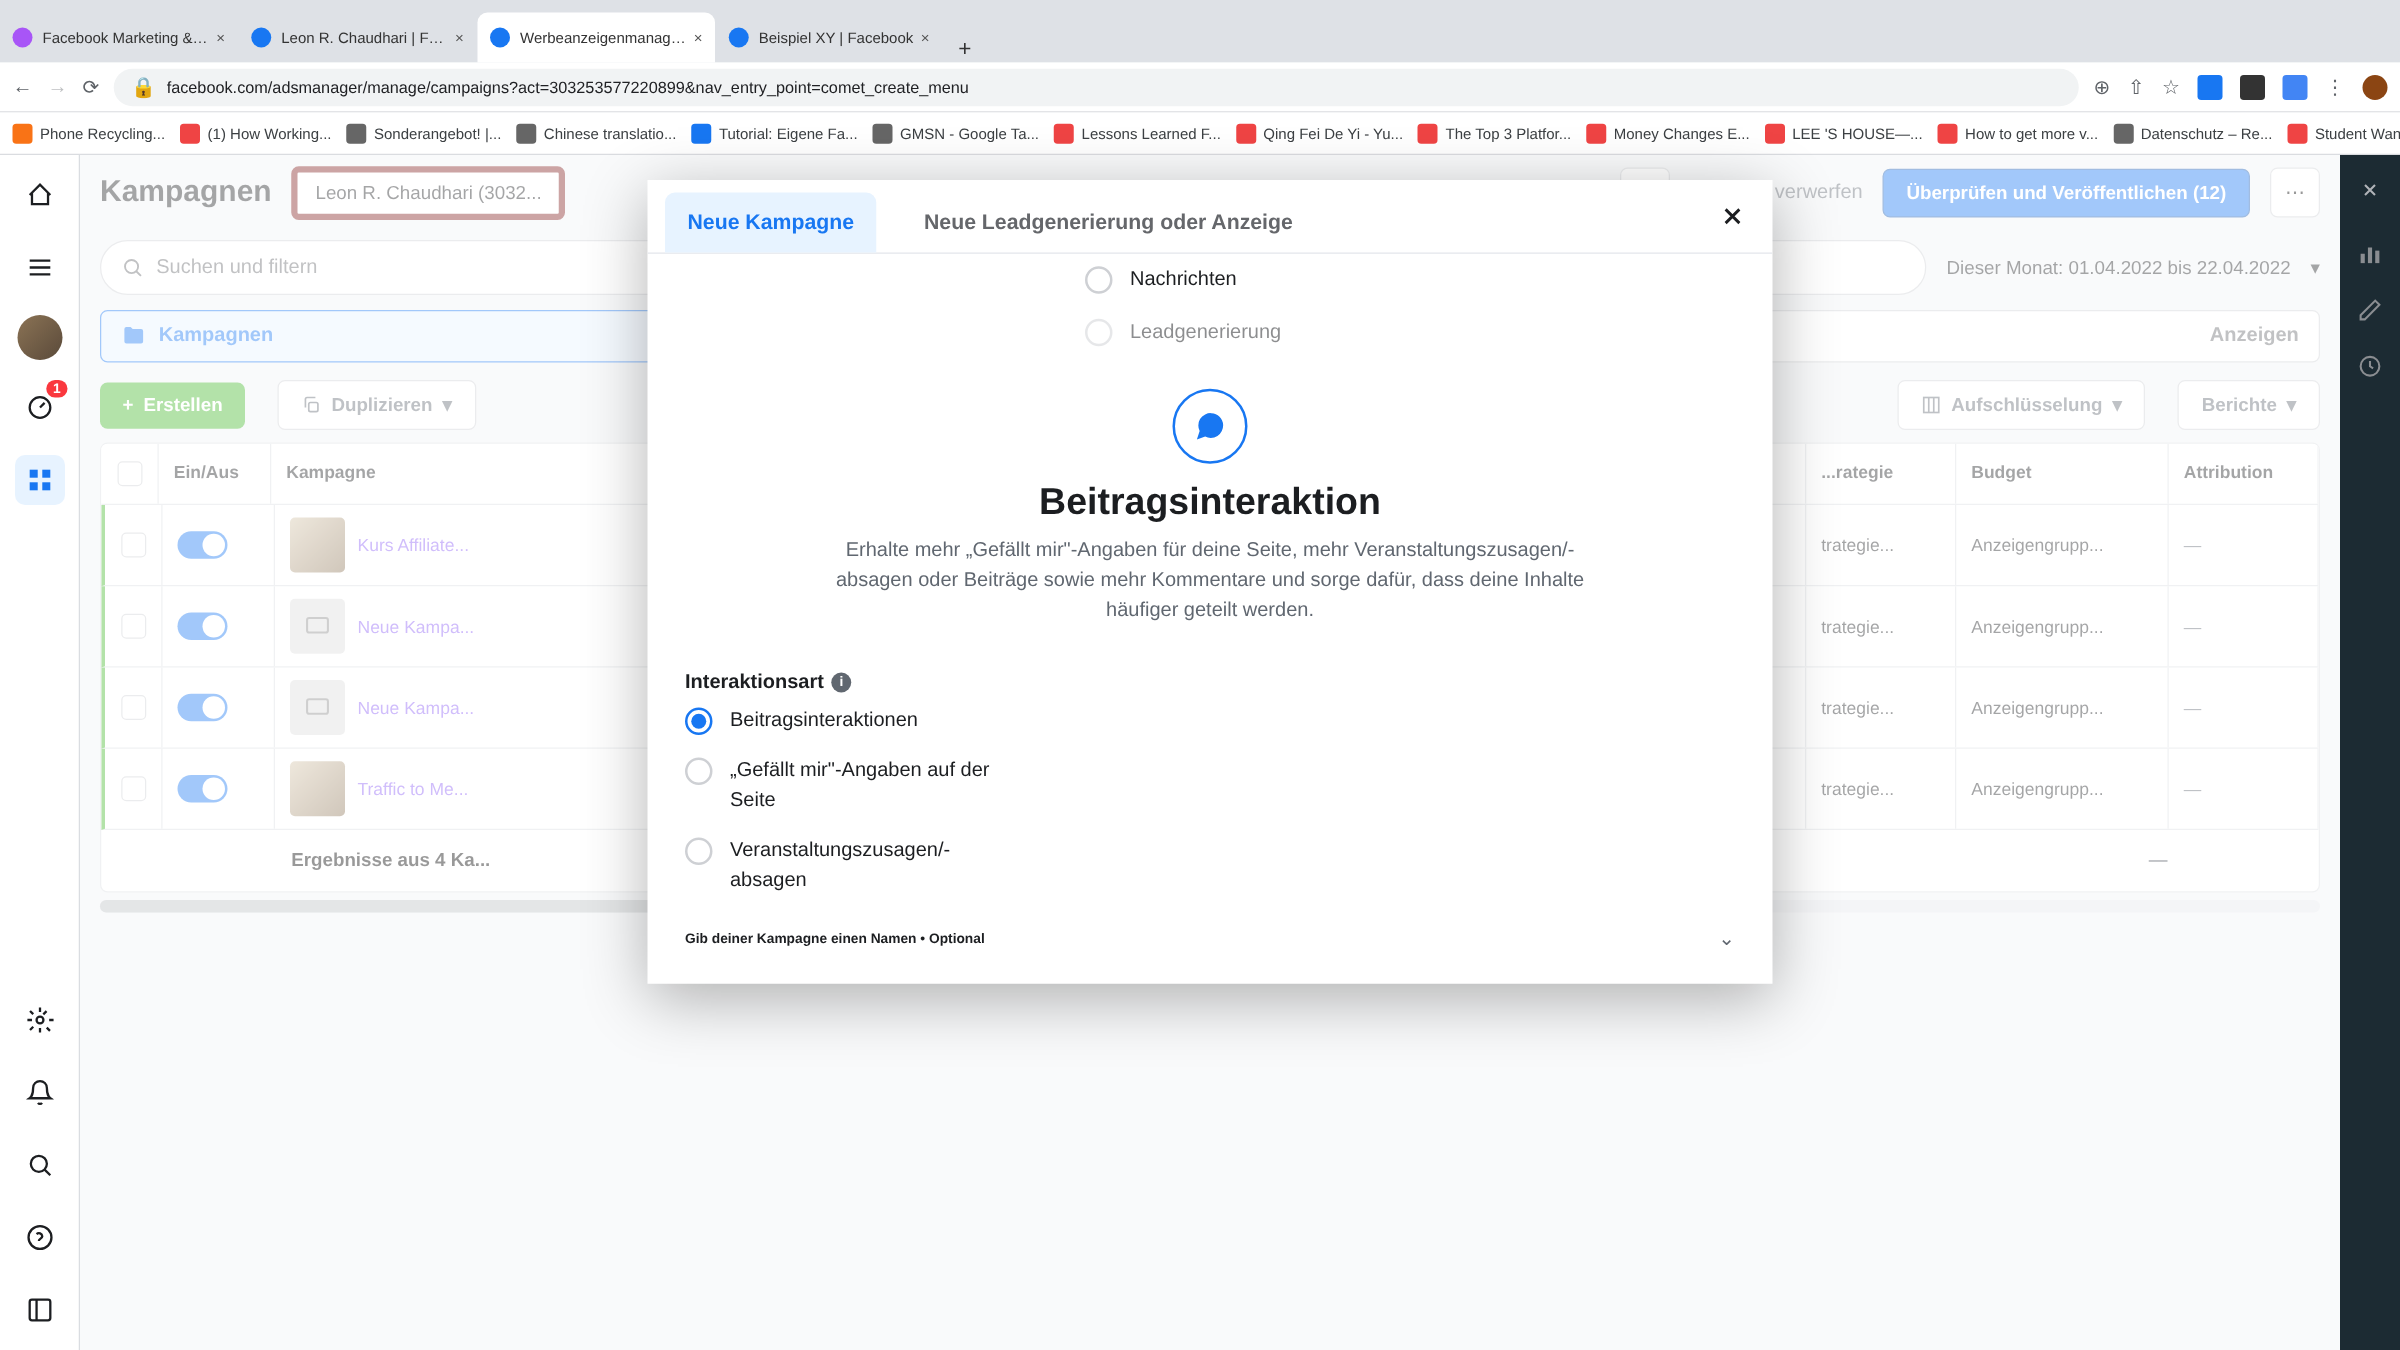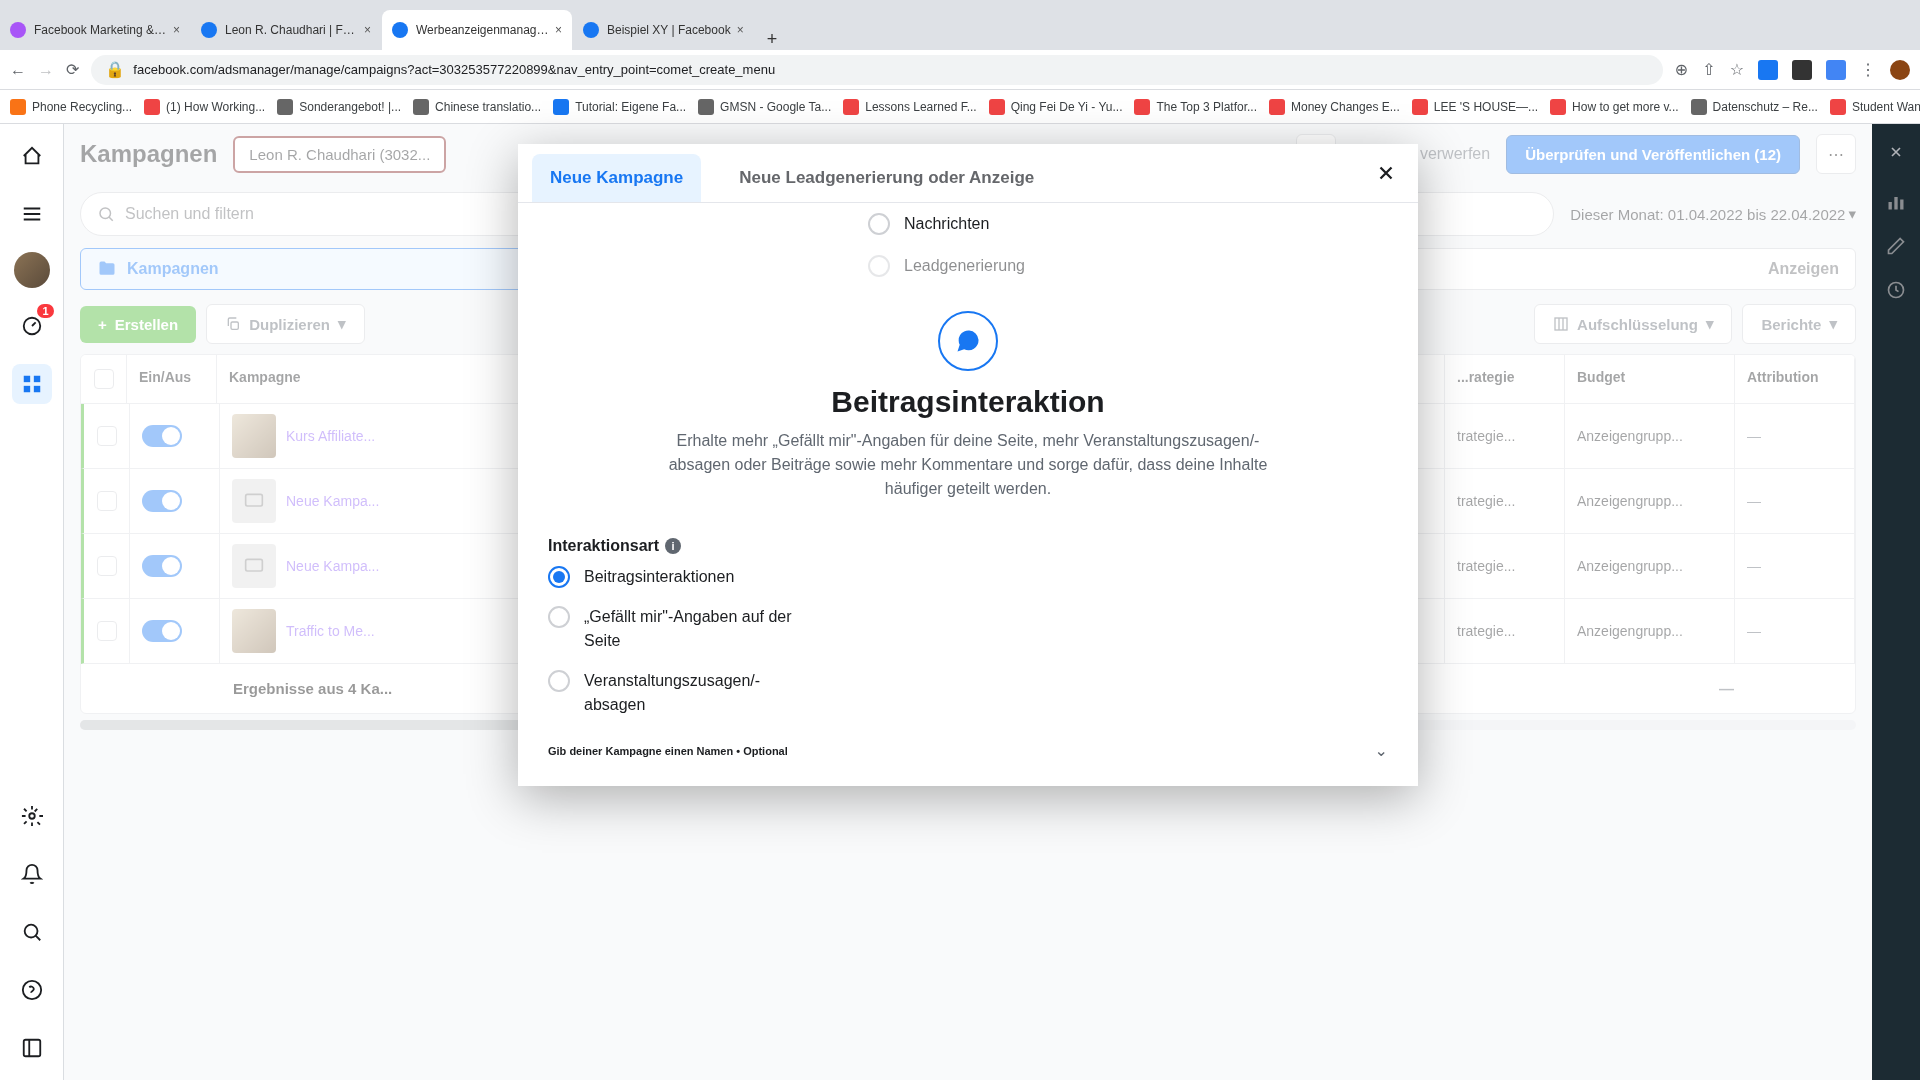--- a/index.html
+++ b/index.html
@@ -36,38 +36,38 @@
 
 .left-rail-bottom { margin-top: auto; margin-bottom: 12px; display: flex; flex-direction: column; gap: 18px; align-items: center; }
 
 .right-rail { width: 48px; background: #1c2b33; display: flex; flex-direction: column; align-items: center; padding-top: 12px; gap: 20px; }
 .right-rail-ic { color: #8a8d91; cursor: pointer; }
 .right-rail-close { color: #b0b3b8; cursor: pointer; padding: 8px; }
 
 .main { flex: 1; display: flex; flex-direction: column; position: relative; }
 .topbar { height: 60px; display: flex; align-items: center; padding: 0 16px; gap: 16px; }
 .page-title-h { font-size: 24px; font-weight: 700; color: #1c1e21; }
-.account-chip { border: 2px solid #7f1d1d; border-radius: 6px; padding: 8px 14px; font-size: 15px; color: #1c1e21; background: #fff; }
+.account-chip { border: 5px solid #7f1d1d; border-radius: 6px; padding: 8px 14px; font-size: 15px; color: #1c1e21; background: #fff; }
 .spacer { flex: 1; }
 .btn { border-radius: 6px; padding: 10px 18px; font-size: 15px; font-weight: 600; cursor: pointer; border: none; }
 .btn-primary-publish { background: #1877f2; color: #fff; border: 1px solid #1459b3; }
 .icon-btn-sq { width: 40px; height: 40px; border: 1px solid #ced0d4; background: #fff; border-radius: 6px; display: flex; align-items: center; justify-content: center; cursor: pointer; }
 
 .search-row { display: flex; align-items: center; padding: 8px 16px; gap: 16px; }
 .search-box { flex: 1; background: #fff; border: 1px solid #ced0d4; border-radius: 30px; height: 44px; display: flex; align-items: center; padding: 0 16px; gap: 10px; color: #65676b; }
-.date-range { display: flex; align-items: center; gap: 3px; font-size: 15px; color: #1c1e21; cursor: pointer; }
+.date-range { display: flex; align-items: center; gap: 16px; font-size: 15px; color: #1c1e21; cursor: pointer; }
 
 .tabs-row { display: flex; padding: 4px 16px; gap: 8px; }
 .fb-tab { flex: 1; background: #fff; border: 1px solid #ced0d4; border-radius: 6px; display: flex; align-items: center; gap: 10px; padding: 10px 16px; font-size: 16px; font-weight: 600; color: #65676b; cursor: pointer; }
 .fb-tab.active { background: #e7f3ff; border-color: #1877f2; color: #1877f2; }
 .fb-tab .tab-ic { width: 20px; height: 20px; }
 
 .toolbar-row { display: flex; padding: 10px 16px; gap: 10px; align-items: center; }
 .btn-create { background: #42b72a; color: #fff; display: flex; align-items: center; gap: 8px; }
-.btn-secondary { background: #fff; border: 1px solid #ced0d4; color: #606770; display: flex; align-items: center; gap: 8px; }
+.btn-secondary { background: #fff; border: 1px solid #ced0d4; color: #606770; display: flex; align-items: center; gap: 8px; margin-left: 16px; }
 .tb-spacer { flex: 1; }
 
 .table-wrap { margin: 0 16px; background: #fff; border: 1px solid #dadde1; border-radius: 6px; overflow: hidden; }
 .thead { display: flex; border-bottom: 1px solid #dadde1; background: #fff; }
 .th { padding: 14px 12px; font-size: 14px; font-weight: 600; color: #1c1e21; border-right: 1px solid #dadde1; }
 .th-check { width: 46px; display: flex; align-items: center; justify-content: center; }
 .th-toggle { width: 90px; }
 .th-campaign { flex: 1; min-width: 200px; }
 .th-strat { width: 120px; }
 .th-budget { width: 170px; }

